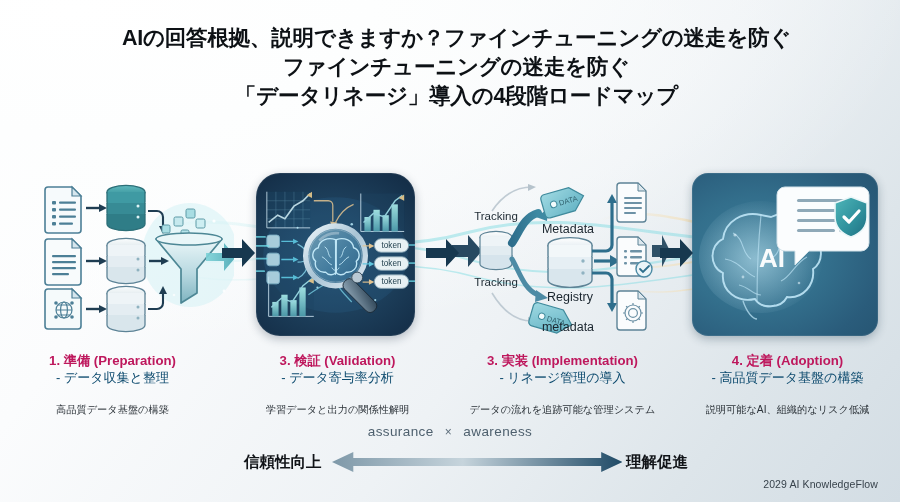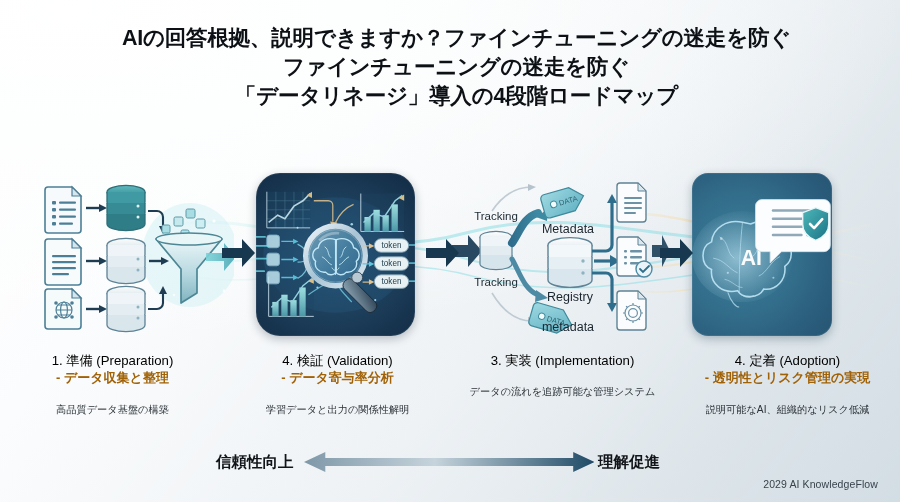--- a/index.html
+++ b/index.html
@@ -74,21 +74,21 @@
   
   .panel-3 {
     left: 452px;
     width: 218px;
     background: transparent;
   }
 
   
   .panel-4 {
     left: 692px;
-    width: 140px;
+    width: 186px;
     border-radius: 16px;
     background:
       radial-gradient(ellipse 100% 90% at 35% 50%, #3d7f99 0%, #336f8c 38%, #2a5c7b 68%, #23506c 100%);
     box-shadow: 0 3px 10px rgba(20,50,70,0.30), inset 0 0 0 1px rgba(255,255,255,0.08);
   }
 
   .flow-svg { position: absolute; inset: 0; width: 100%; height: 100%; }
 
   
   .connector {
@@ -108,29 +108,29 @@
     width: 900px; height: 62px;
     display: flex;
   }
   .step {
     flex: 1 1 0;
     text-align: center;
     padding: 0 4px;
   }
   .step-title {
     font-size: 13.2px;
-    font-weight: 400;
-    color: #000000;
+    font-weight: 700;
+    color: #be185d;
     line-height: 17px;
     white-space: nowrap;
   }
   .step-sub {
     font-size: 13px;
-    font-weight: 700;
-    color: #a16207;
+    font-weight: 400;
+    color: #0c4a6e;
     line-height: 18px;
     white-space: nowrap;
   }
   .step-note {
     font-size: 10.2px;
     font-weight: 400;
     color: #2b3238;
     line-height: 17px;
     margin-top: 14px;
     white-space: nowrap;
@@ -147,21 +147,21 @@
     left: 0; right: 0; top: 0;
     text-align: center;
     font-size: 13.5px;
     color: #4e606e;
     letter-spacing: 0.4px;
   }
   .axis-tag .x-mark { margin: 0 7px; font-size: 12px; color: #5d6e7b; }
 
   .axis-row {
     position: absolute;
-    left: 216px; top: 25px;
+    left: 244px; top: 25px;
     width: 444px; height: 26px;
     display: flex;
     align-items: center;
   }
   .axis-label {
     font-size: 15.5px;
     font-weight: 700;
     color: #111418;
     white-space: nowrap;
   }
@@ -683,36 +683,42 @@
   </div>
 </div>
 
 <div class="steps">
   <div class="step">
     <div class="step-title">1. 準備 (Preparation)</div>
     <div class="step-sub">- データ収集と整理</div>
     <div class="step-note">高品質データ基盤の構築</div>
   </div>
   <div class="step">
-    <div class="step-title">4. 検証 (Validation)</div>
+    <div class="step-title">3. 検証 (Validation)</div>
     <div class="step-sub">- データ寄与率分析</div>
     <div class="step-note">学習データと出力の関係性解明</div>
   </div>
   <div class="step">
     <div class="step-title">3. 実装 (Implementation)</div>
+    <div class="step-sub">- リネージ管理の導入</div>
     <div class="step-note">データの流れを追跡可能な管理システム</div>
   </div>
   <div class="step">
     <div class="step-title">4. 定着 (Adoption)</div>
-    <div class="step-sub">- 透明性とリスク管理の実現</div>
+    <div class="step-sub">- 高品質データ基盤の構築</div>
     <div class="step-note">説明可能なAI、組織的なリスク低減</div>
   </div>
 </div>
 
 <div class="axis-block">
+  <div class="axis-tag">
+    <span>assurance</span>
+    <span class="x-mark">×</span>
+    <span>awareness</span>
+  </div>
 
   <div class="axis-row">
     <span class="axis-label left">信頼性向上</span>
     <svg class="axis-arrow" viewBox="0 0 300 26" preserveAspectRatio="none">
       <defs>
         <linearGradient id="axisGrad" x1="0" y1="0" x2="1" y2="0">
           <stop offset="0%" stop-color="#7e98a8"></stop>
           <stop offset="45%" stop-color="#c6d4dc"></stop>
           <stop offset="100%" stop-color="#1f4a66"></stop>
         </linearGradient>

